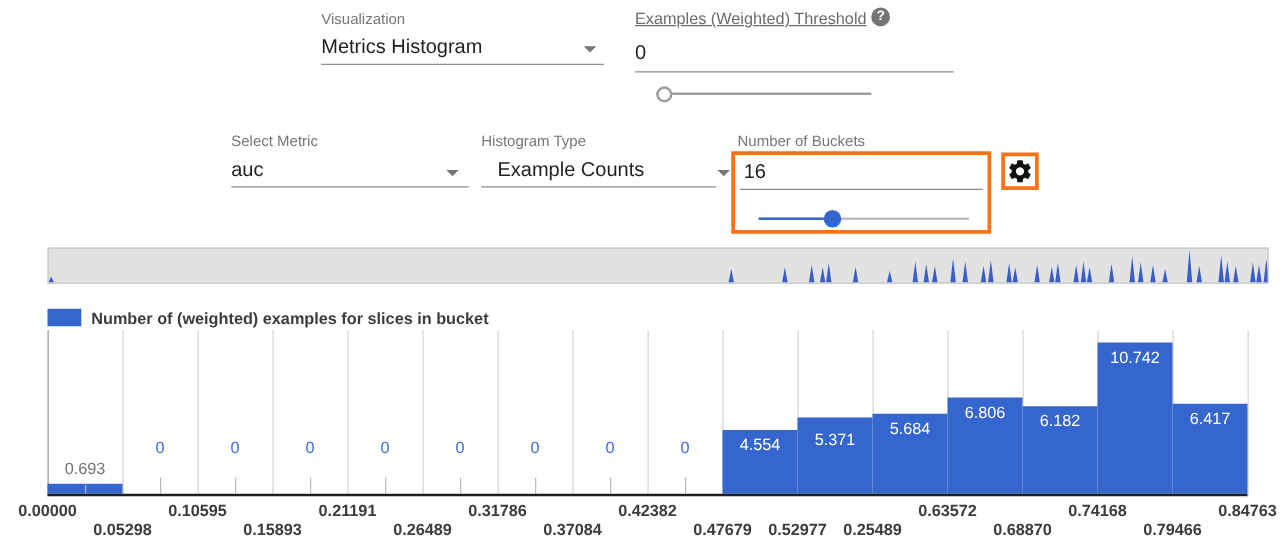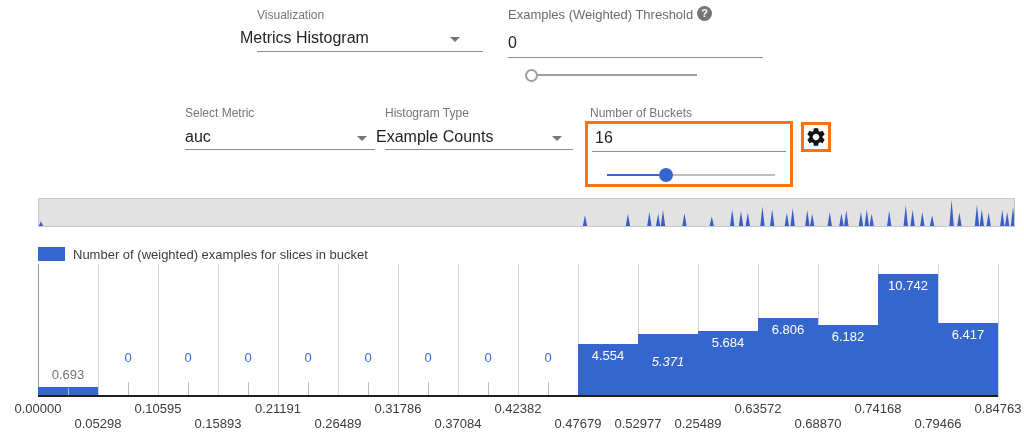--- a/index.html
+++ b/index.html
@@ -30,44 +30,44 @@
   .ztick{position:absolute;width:1px;background:#bdbdbd;}
   .wtick{position:absolute;width:1px;background:rgba(255,255,255,0.55);}
   .xlab{position:absolute;font-size:13px;color:#3c3c3c;width:80px;text-align:center;white-space:nowrap;}
 </style>
 </head>
 <body>
 
 <div class="stage">
 
   <div class="abs flabel" style="left:257px;top:8px;">Visualization</div>
-  <div class="abs dropdown" style="left:240px;top:29px;width:226px;height:22px;">
+  <div class="abs dropdown" style="left:257px;top:29px;width:226px;height:22px;">
     <span class="fvalue">Metrics Histogram</span>
     <span class="chev abs" style="right:6px;top:8px;"></span>
   </div>
   <div class="abs underline" style="left:257px;top:51px;width:226px;"></div>
 
-  <div class="abs flabel" style="left:508px;top:7px;font-size:13px;color:#6b6b6b;">Examples (Weighted) Threshold</div>
+  <div class="abs flabel" style="left:508px;top:7px;font-size:13px;color:#6b6b6b;text-decoration:underline;">Examples (Weighted) Threshold</div>
   <div class="abs help" style="left:697px;top:6px;">?</div>
   <div class="abs fvalue" style="left:508px;top:34px;">0</div>
   <div class="abs underline" style="left:508px;top:57px;width:255px;"></div>
   <div class="abs" style="left:525px;top:68px;width:172px;height:14px;">
     <div class="track abs" style="left:0;top:6px;width:172px;"></div>
     <div class="thumb" id="thr-thumb" style="width: 9px; height: 9px; background: rgb(255, 255, 255); border: 2px solid rgb(158, 158, 158); top: 1px; left: 0px;"></div>
   </div>
 
   <div class="abs flabel" style="left:185px;top:106px;">Select Metric</div>
   <div class="abs dropdown" style="left:185px;top:128px;width:190px;height:21px;">
     <span class="fvalue">auc</span>
     <span class="chev abs" style="right:8px;top:8px;"></span>
   </div>
   <div class="abs underline" style="left:185px;top:149px;width:190px;"></div>
 
   <div class="abs flabel" style="left:385px;top:106px;">Histogram Type</div>
-  <div class="abs dropdown" style="left:376px;top:128px;width:190px;height:21px;">
+  <div class="abs dropdown" style="left:398px;top:128px;width:190px;height:21px;">
     <span class="fvalue">Example Counts</span>
     <span class="chev abs" style="right:4px;top:8px;"></span>
   </div>
   <div class="abs underline" style="left:385px;top:149px;width:188px;"></div>
 
   <div class="abs flabel" style="left:590px;top:106px;">Number of Buckets</div>
   <div class="abs redbox" style="left:585px;top:121px;width:202px;height:60px;">
     <div class="abs fvalue" style="left:7px;top:5px;">16</div>
     <div class="abs underline" style="left:4px;top:27px;width:194px;"></div>
     <div class="abs" style="left:19px;top:44px;width:168px;height:14px;">
@@ -118,21 +118,21 @@
         <polygon points="935.7499999999999,27 937.9499999999999,5.399999999999999 940.15,27" fill="#3a5ec5"></polygon>
         <polygon points="940.6249999999999,27 942.8249999999999,10.260000000000002 945.025,27" fill="#3a5ec5"></polygon>
         <polygon points="947.4499999999999,27 949.65,13.5 951.85,27" fill="#3a5ec5"></polygon>
         <polygon points="961.0999999999999,27 963.3,10.8 965.5,27" fill="#3a5ec5"></polygon>
         <polygon points="965.9749999999999,27 968.175,12.959999999999999 970.375,27" fill="#3a5ec5"></polygon>
         <polygon points="971.8249999999999,27 974.025,8.100000000000001 976.225,27" fill="#3a5ec5"></polygon>
       </svg>
   </div>
 
   <div class="abs legend-swatch" id="legend-swatch" style="left: 38px; top: 247px; background: rgb(53, 102, 206);"></div>
-  <div class="abs legend-text" style="left:73px;top:247px;">Number of (weighted) examples for slices in bucket</div>
+  <div class="abs legend-text" style="left:73px;top:247px;font-weight:bold;">Number of (weighted) examples for slices in bucket</div>
 
   <div class="abs plot" id="plot" style="left:38px;top:264px;width:960px;height:133px;">
       <div class="gridline" style="left: 60px;"></div>
       <div class="gridline" style="left: 120px;"></div>
       <div class="gridline" style="left: 180px;"></div>
       <div class="gridline" style="left: 240px;"></div>
       <div class="gridline" style="left: 300px;"></div>
       <div class="gridline" style="left: 360px;"></div>
       <div class="gridline" style="left: 420px;"></div>
       <div class="gridline" style="left: 480px;"></div>
@@ -160,35 +160,35 @@
       <div class="bar-label-out" style="left: 290px; width: 80px; top: 86px; color: rgb(61, 107, 216);">0</div>
       <div class="ztick" style="left: 390px; bottom: 2px; height: 13px;"></div>
       <div class="bar-label-out" style="left: 350px; width: 80px; top: 86px; color: rgb(61, 107, 216);">0</div>
       <div class="ztick" style="left: 450px; bottom: 2px; height: 13px;"></div>
       <div class="bar-label-out" style="left: 410px; width: 80px; top: 86px; color: rgb(61, 107, 216);">0</div>
       <div class="ztick" style="left: 510px; bottom: 2px; height: 13px;"></div>
       <div class="bar-label-out" style="left: 470px; width: 80px; top: 86px; color: rgb(61, 107, 216);">0</div>
       <div class="bar" style="left: 540px; width: 60px; bottom: 2px; height: 51.4288px; background: rgb(53, 102, 206);"></div>
       <div class="bar-label-in" style="left: 540px; width: 60px; top: 83.5712px;">4.554</div>
       <div class="bar" style="left: 600px; width: 60px; bottom: 2px; height: 60.6553px; background: rgb(53, 102, 206);"></div>
-      <div class="bar-label-in" style="left: 600px; width: 60px; top: 90px; font-style: italic;">5.371</div>
+      <div class="bar-label-in" style="left: 600px; width: 60px; top: 80px;">5.371</div>
       <div class="bar" style="left: 660px; width: 60px; bottom: 2px; height: 64.19px; background: rgb(53, 102, 206);"></div>
       <div class="bar-label-in" style="left: 660px; width: 60px; top: 70.81px;">5.684</div>
       <div class="bar" style="left: 720px; width: 60px; bottom: 2px; height: 76.8609px; background: rgb(53, 102, 206);"></div>
       <div class="bar-label-in" style="left: 720px; width: 60px; top: 58.1391px;">6.806</div>
       <div class="bar" style="left: 780px; width: 60px; bottom: 2px; height: 69.814px; background: rgb(53, 102, 206);"></div>
       <div class="bar-label-in" style="left: 780px; width: 60px; top: 65.186px;">6.182</div>
       <div class="bar" style="left: 840px; width: 60px; bottom: 2px; height: 121.311px; background: rgb(53, 102, 206);"></div>
       <div class="bar-label-in" style="left: 840px; width: 60px; top: 13.6895px;">10.742</div>
       <div class="bar" style="left: 900px; width: 60px; bottom: 2px; height: 72.4678px; background: rgb(53, 102, 206);"></div>
       <div class="bar-label-in" style="left: 900px; width: 60px; top: 62.5322px;">6.417</div>
       <div class="baseline"></div>
     </div>
 
-  <div class="abs" id="xaxis" style="left:38px;top:401px;width:986px;height:31px;">
+  <div class="abs" id="xaxis" style="left:38px;top:401px;width:986px;height:31px;font-weight:bold;">
       <div class="xlab" style="left: -40px; top: 0px;">0.00000</div>
       <div class="xlab" style="left: 20px; top: 15px;">0.05298</div>
       <div class="xlab" style="left: 80px; top: 0px;">0.10595</div>
       <div class="xlab" style="left: 140px; top: 15px;">0.15893</div>
       <div class="xlab" style="left: 200px; top: 0px;">0.21191</div>
       <div class="xlab" style="left: 260px; top: 15px;">0.26489</div>
       <div class="xlab" style="left: 320px; top: 0px;">0.31786</div>
       <div class="xlab" style="left: 380px; top: 15px;">0.37084</div>
       <div class="xlab" style="left: 440px; top: 0px;">0.42382</div>
       <div class="xlab" style="left: 500px; top: 15px;">0.47679</div>

